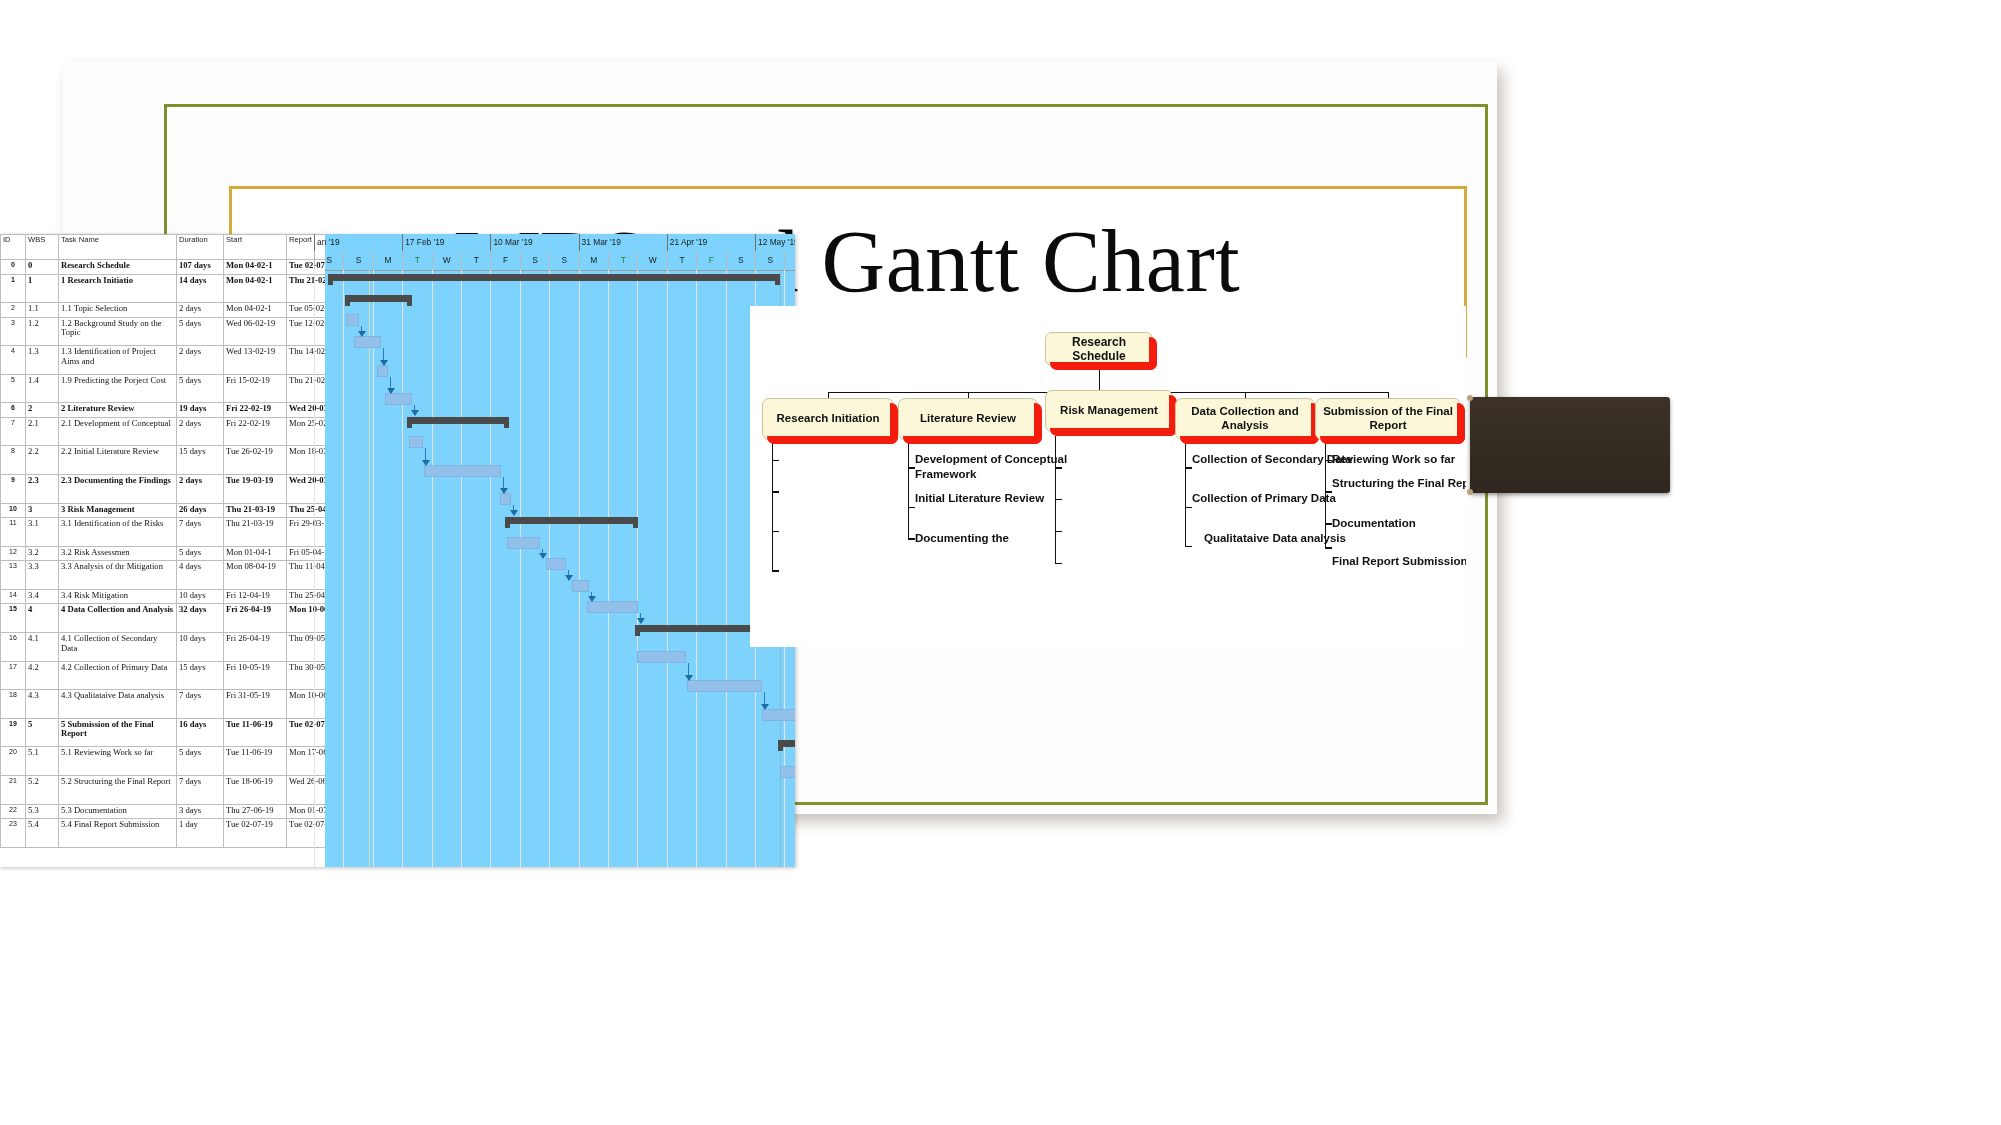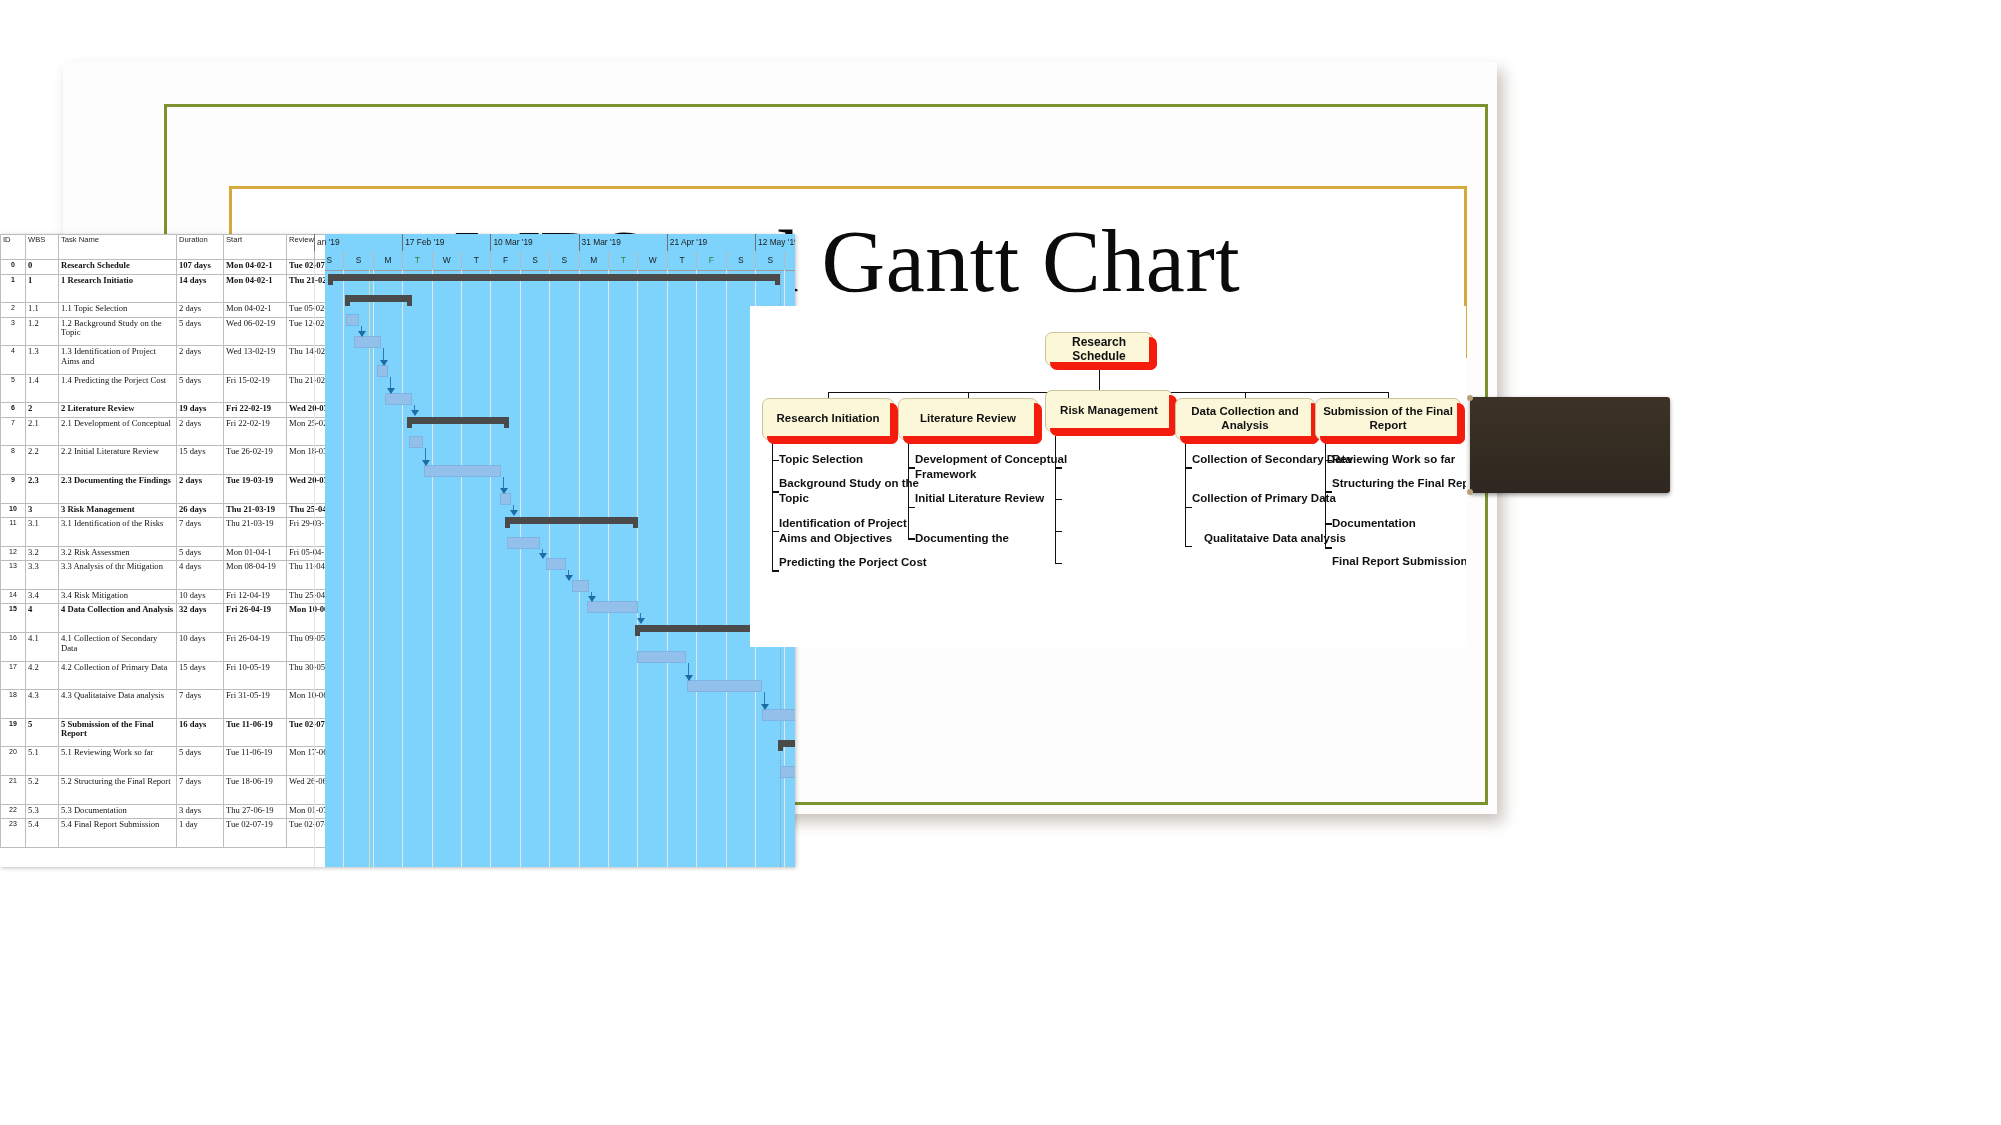--- a/index.html
+++ b/index.html
@@ -156,21 +156,21 @@
 
   <div id="tbl">
     <table class="grid">
       <thead>
         <tr>
           <th class="c-id">ID</th>
           <th class="c-wbs">WBS</th>
           <th class="c-name">Task Name</th>
           <th class="c-dur">Duration</th>
           <th class="c-start">Start</th>
-          <th class="c-fin">Review</th>
+          <th class="c-fin">Report</th>
         </tr>
       </thead>
       <tbody id="task-body">
           <tr class="r summary" style="height: 14.5px;">
             <td class="c-id">0</td>
             <td class="c-wbs">0</td>
             <td class="c-name">Research Schedule</td>
             <td class="c-dur">107 days</td>
             <td class="c-start">Mon 04-02-1</td>
             <td class="c-fin">Tue 02-07-1</td>
@@ -203,21 +203,21 @@
             <td class="c-id">4</td>
             <td class="c-wbs">1.3</td>
             <td class="c-name name-l2">1.3 Identification of Project Aims and</td>
             <td class="c-dur">2 days</td>
             <td class="c-start">Wed 13-02-19</td>
             <td class="c-fin">Thu 14-02-19</td>
           </tr>
           <tr class="r" style="height: 28.6px;">
             <td class="c-id">5</td>
             <td class="c-wbs">1.4</td>
-            <td class="c-name name-l2">1.4 Predicting the Porject Cost</td>
+            <td class="c-name name-l2">1.9 Predicting the Porject Cost</td>
             <td class="c-dur">5 days</td>
             <td class="c-start">Fri 15-02-19</td>
             <td class="c-fin">Thu 21-02-19</td>
           </tr>
           <tr class="r summary" style="height: 14.5px;">
             <td class="c-id">6</td>
             <td class="c-wbs">2</td>
             <td class="c-name name-l1">2 Literature Review</td>
             <td class="c-dur">19 days</td>
             <td class="c-start">Fri 22-02-19</td>
@@ -460,26 +460,20 @@
       </div>
   </div>
 </div>
 
 <div id="wbs">
     <div class="node" style="left: 295px; top: 26px; width: 108px; height: 34px; font-size: 12px;">Research Schedule</div>
     <div class="conn" style="left: 349px; top: 60px; width: 1.4px; height: 26px;"></div>
     <div class="conn" style="left: 78px; top: 86px; width: 560px; height: 1.4px;"></div>
     <div class="conn" style="left: 78px; top: 86px; width: 1.4px; height: 6px;"></div>
     <div class="node" style="left: 12px; top: 92px; width: 132px; height: 42px;">Research Initiation</div>
-    <div class="leafcol" style="left: 12px; top: 0px; width: 164px; height: 341px;">
-      <div class="leaf" style="left: 10px; top: 146px; width: 152px;">Topic Selection</div>
-      <div class="leaf" style="left: 10px; top: 170.2px; width: 152px;">Background Study on the Topic</div>
-      <div class="leaf" style="left: 10px; top: 209.6px; width: 152px;">Identification of Project Aims and Objectives</div>
-      <div class="leaf" style="left: 10px; top: 249px; width: 152px;">Predicting the Porject Cost</div>
-    </div>
     <div class="spine" style="left: 22px; top: 130px; height: 134.2px;"></div>
     <div class="tick" style="left: 22px; top: 153.6px;"></div>
     <div class="tick" style="left: 22px; top: 185.4px;"></div>
     <div class="tick" style="left: 22px; top: 224.8px;"></div>
     <div class="tick" style="left: 22px; top: 264.2px;"></div>
     <div class="conn" style="left: 218px; top: 86px; width: 1.4px; height: 6px;"></div>
     <div class="node" style="left: 148px; top: 92px; width: 140px; height: 42px;">Literature Review</div>
     <div class="leafcol" style="left: 148px; top: 0px; width: 172px; height: 341px;">
       <div class="leaf" style="left: 10px; top: 146px; width: 160px;">Development of Conceptual Framework</div>
       <div class="leaf" style="left: 10px; top: 185.4px; width: 160px;">Initial Literature Review</div>

